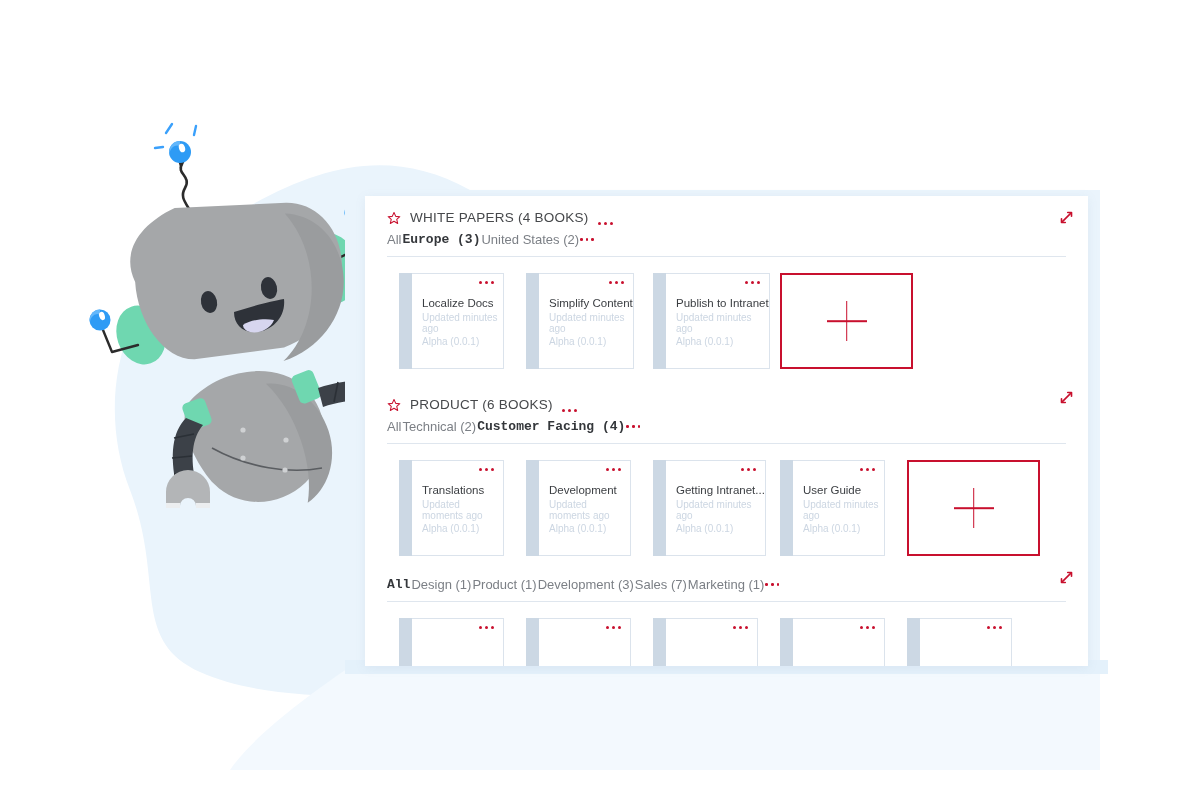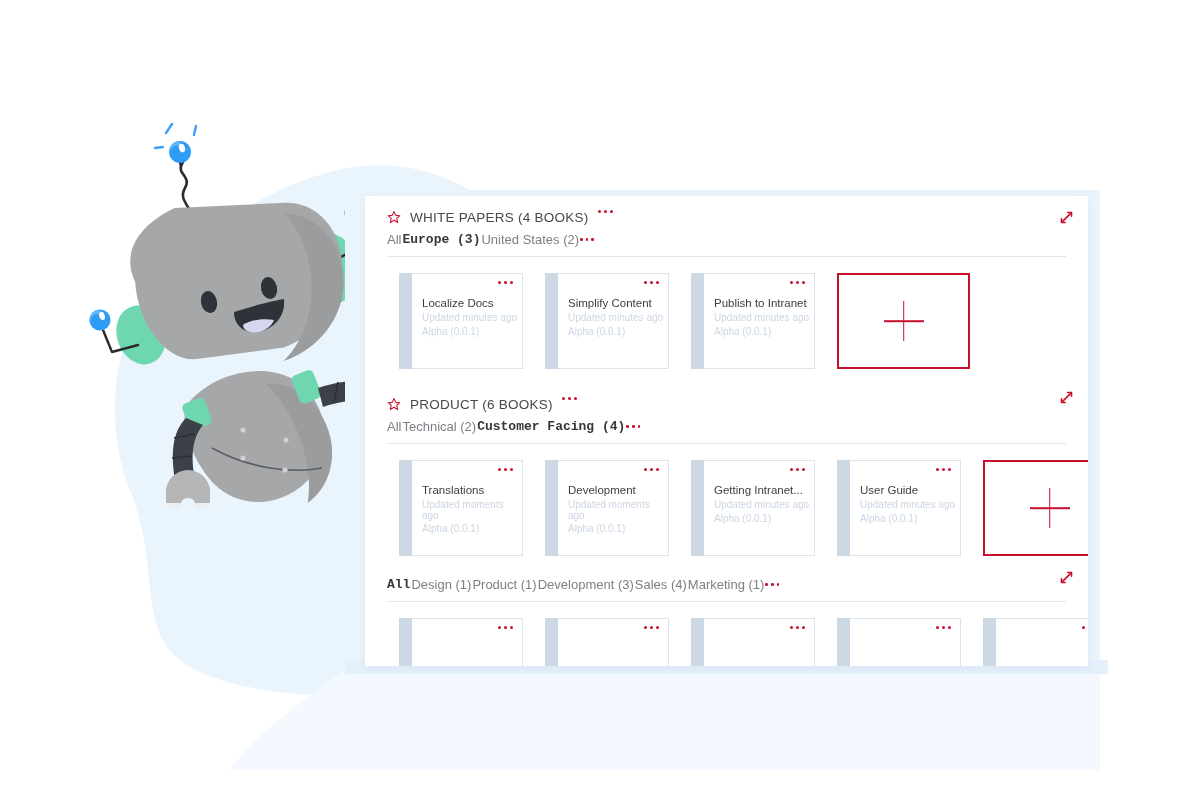--- a/index.html
+++ b/index.html
@@ -33,21 +33,21 @@
   .panel-bottomband{
     position:absolute; left:345px; top:660px; width:763px; height:14px;
     background:#e4f1fb;
   }
 
   .inner { padding: 0 22px 0 22px; }
 
   
   .section { position:relative; }
   .sec-head {
-    display:flex; align-items:flex-start; gap:9px;
+    display:flex; align-items:flex-end; gap:9px;
     padding-top:14px;
   }
   .star-icon { width:14px; height:14px; display:block; flex:none; }
   .sec-title {
     font-size:13.5px; letter-spacing:0.25px; color:#46484b;
     font-family:"Liberation Sans", sans-serif;
     white-space:nowrap;
   }
   .dots { display:inline-flex; gap:3px; align-items:center; flex:none; }
   .dots i { width:3px; height:3px; border-radius:50%; background:#c8102e; display:block; }
@@ -63,21 +63,21 @@
     font-family:"Liberation Sans", sans-serif;
   }
   .filter.active { color:#34373b; font-weight:bold;font-family:Liberation Mono, monospace; }
   .divider { height:1px; background:#dfe6ee; width:100%; }
 
   
   .cards { display:flex; gap:22px; padding:16px 0 14px 12px; }
 
   .book {
     position:relative;
-    width:124px; height:96px;
+    width:105px; height:96px;
     flex:none;
     display:flex;
   }
   .spine {
     width:13px; height:96px;
     background:#ccd8e4; flex:none;
   }
   .page {
     flex:1; height:96px; box-sizing:border-box;
     background:#ffffff;
@@ -352,21 +352,21 @@
         </div>
 
       </div>
 
       <div class="section">
         <div class="sec-filters">
           <span class="filter active">All</span>
           <span class="filter">Design (1)</span>
           <span class="filter">Product (1)</span>
           <span class="filter">Development (3)</span>
-          <span class="filter">Sales (4)</span>
+          <span class="filter">Sales (7)</span>
           <span class="filter">Marketing (1)</span>
           <span class="dots sm">
               <i></i>
               <i></i>
               <i></i>
             </span>
         </div>
         <div class="divider"></div>
 
         <div class="cards">

